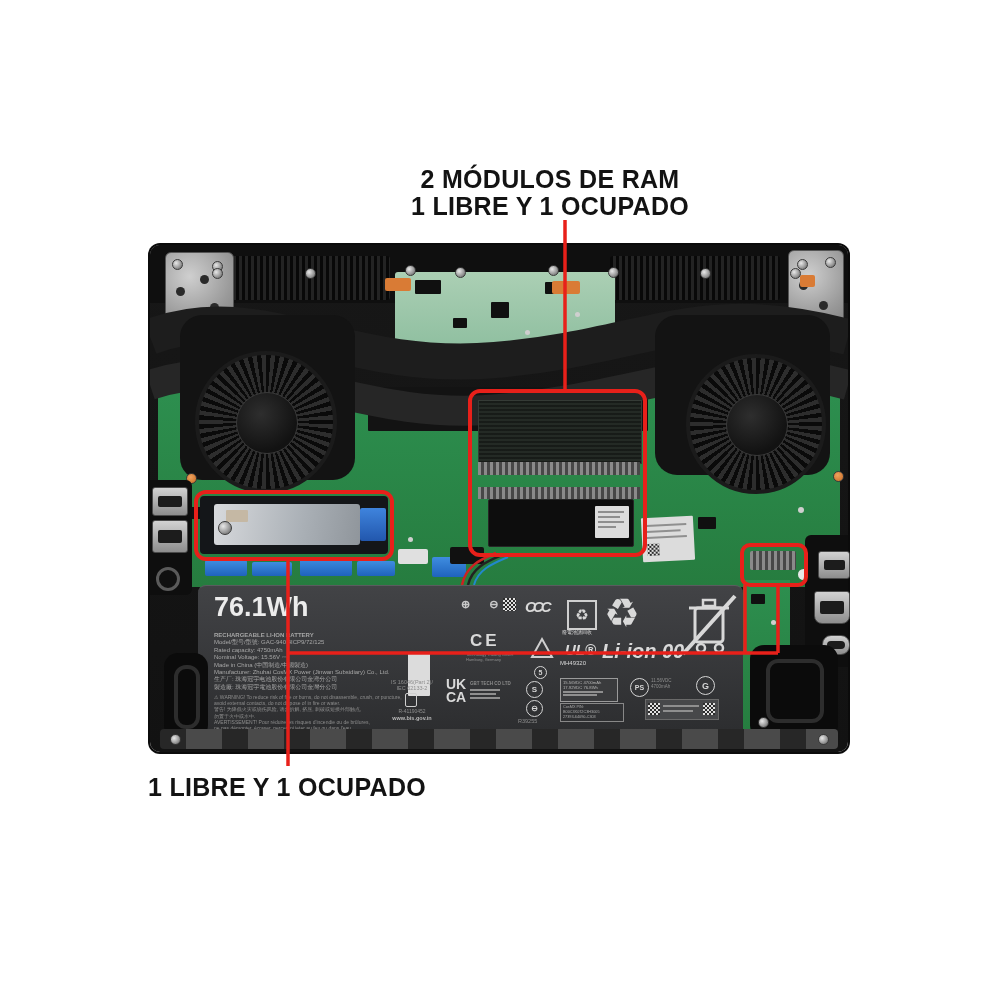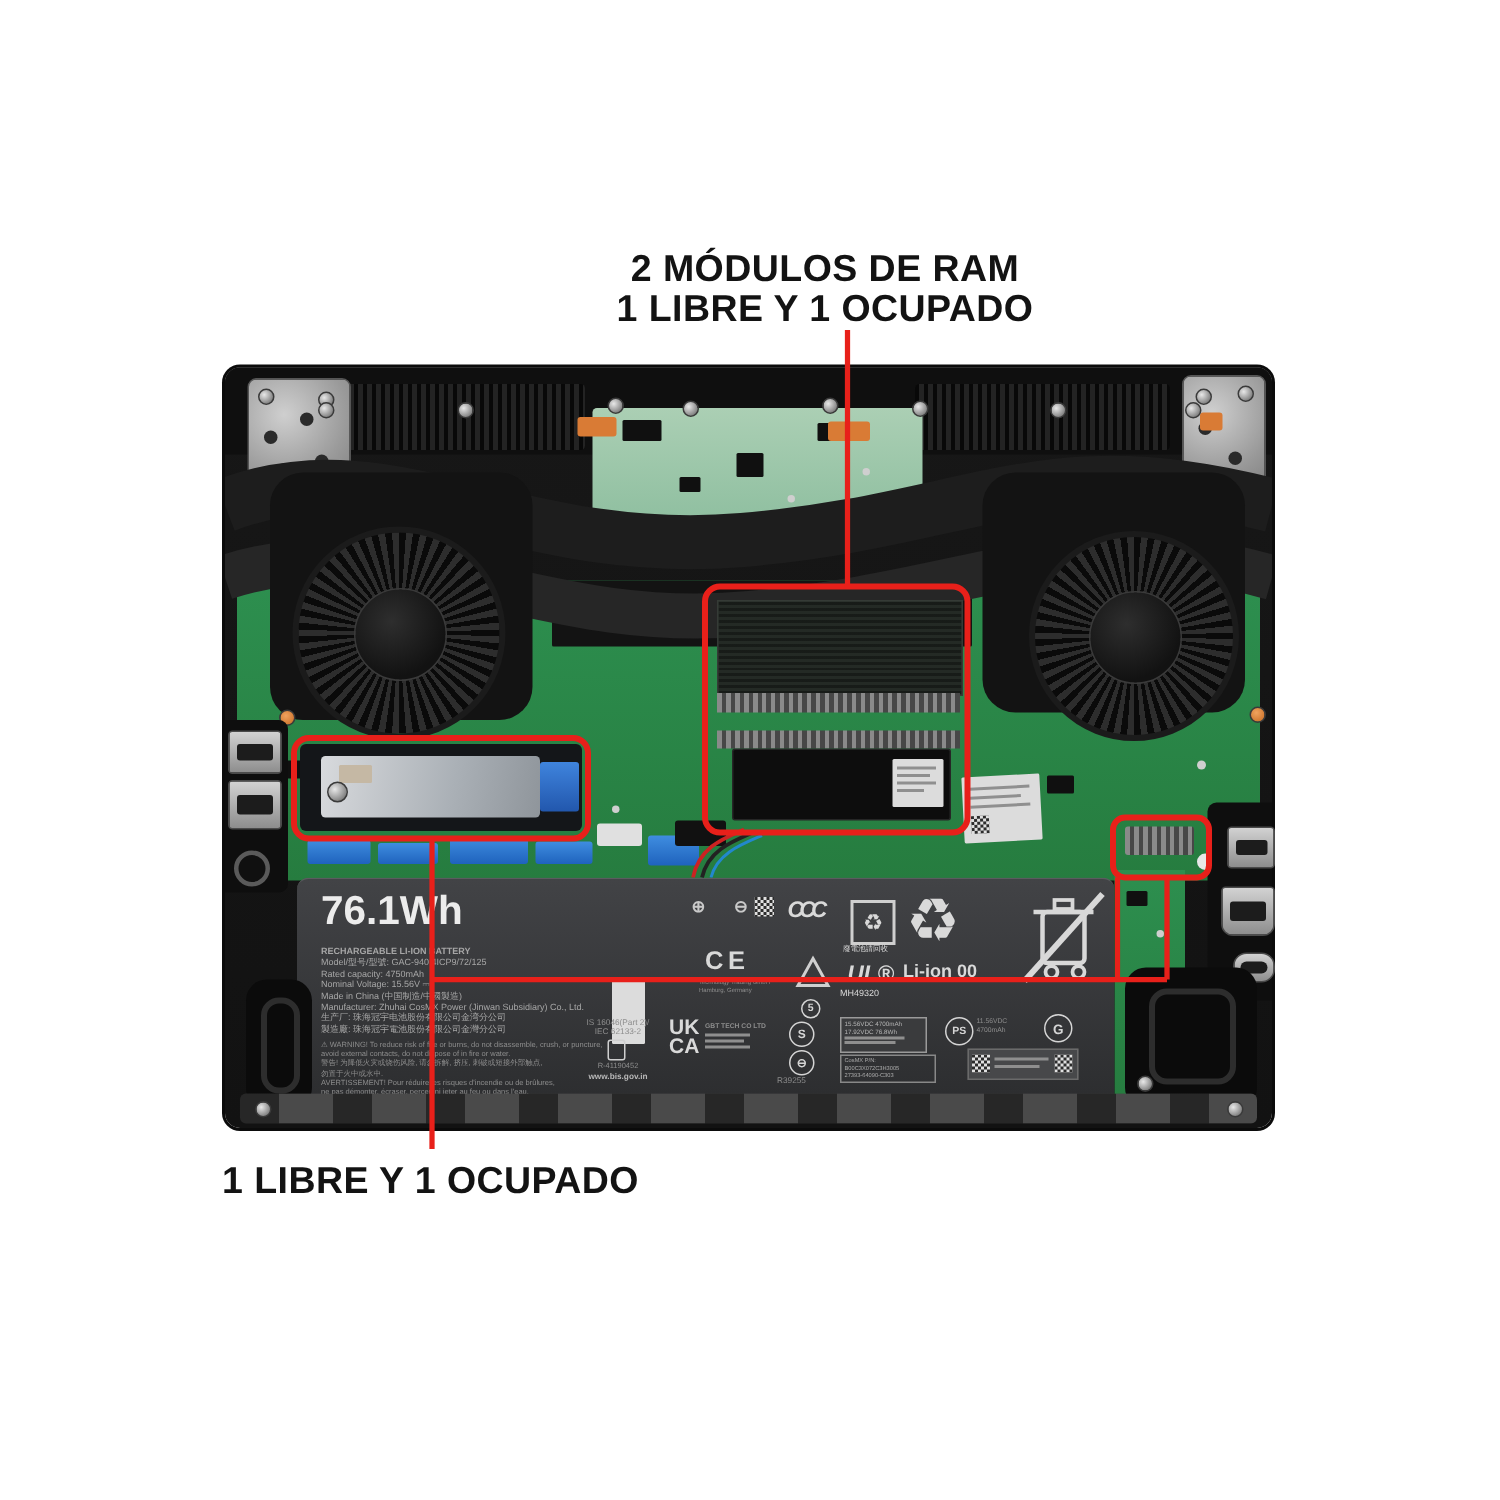--- a/index.html
+++ b/index.html
@@ -244,21 +244,21 @@
         <div>Technology Trading GmbH</div>
         <div>Hamburg, Germany</div>
       </div>
       <svg class="abs" width="24" height="24" style="left:332px;top:50px;">
         <path d="M12 3 L22 21 H2 Z" fill="none" stroke="#cfcfcf" stroke-width="2"></path>
       </svg>
       <div class="whitebox" style="left:210px;top:66px;width:22px;height:44px;"></div>
 
       <div class="mark" style="left:367px;top:55px;font-size:15px;font-style:italic;">UL®</div>
       <div class="mark" style="left:362px;top:74px;font-size:6px;font-weight:400;">MH49320</div>
-      <div class="mark" style="left:404px;top:54px;font-size:12px;">Li-ion 00</div>
+      <div class="mark" style="left:404px;top:54px;font-size:20px;font-style:italic;">Li-ion 00</div>
 
       <div class="bat-warn" style="left:185px;top:93px;font-size:5.5px;text-align:center;width:58px;">
         <div>IS 16046(Part 2)/</div>
         <div>IEC 62133-2</div>
       </div>
       <div class="abs" style="left:207px;top:107px;width:10px;height:12px;border:1.5px solid #cfcfcf;border-radius:2px;"></div>
       <div class="bat-warn" style="left:185px;top:122px;width:58px;text-align:center;font-size:5px;">R-41190452</div>
       <div class="bat-warn" style="left:185px;top:129px;width:58px;text-align:center;font-size:5.5px;font-weight:700;color:#b9b9b9;">www.bis.gov.in</div>
 
       <div class="mark" style="left:248px;top:92px;font-size:14px;line-height:13px;">

